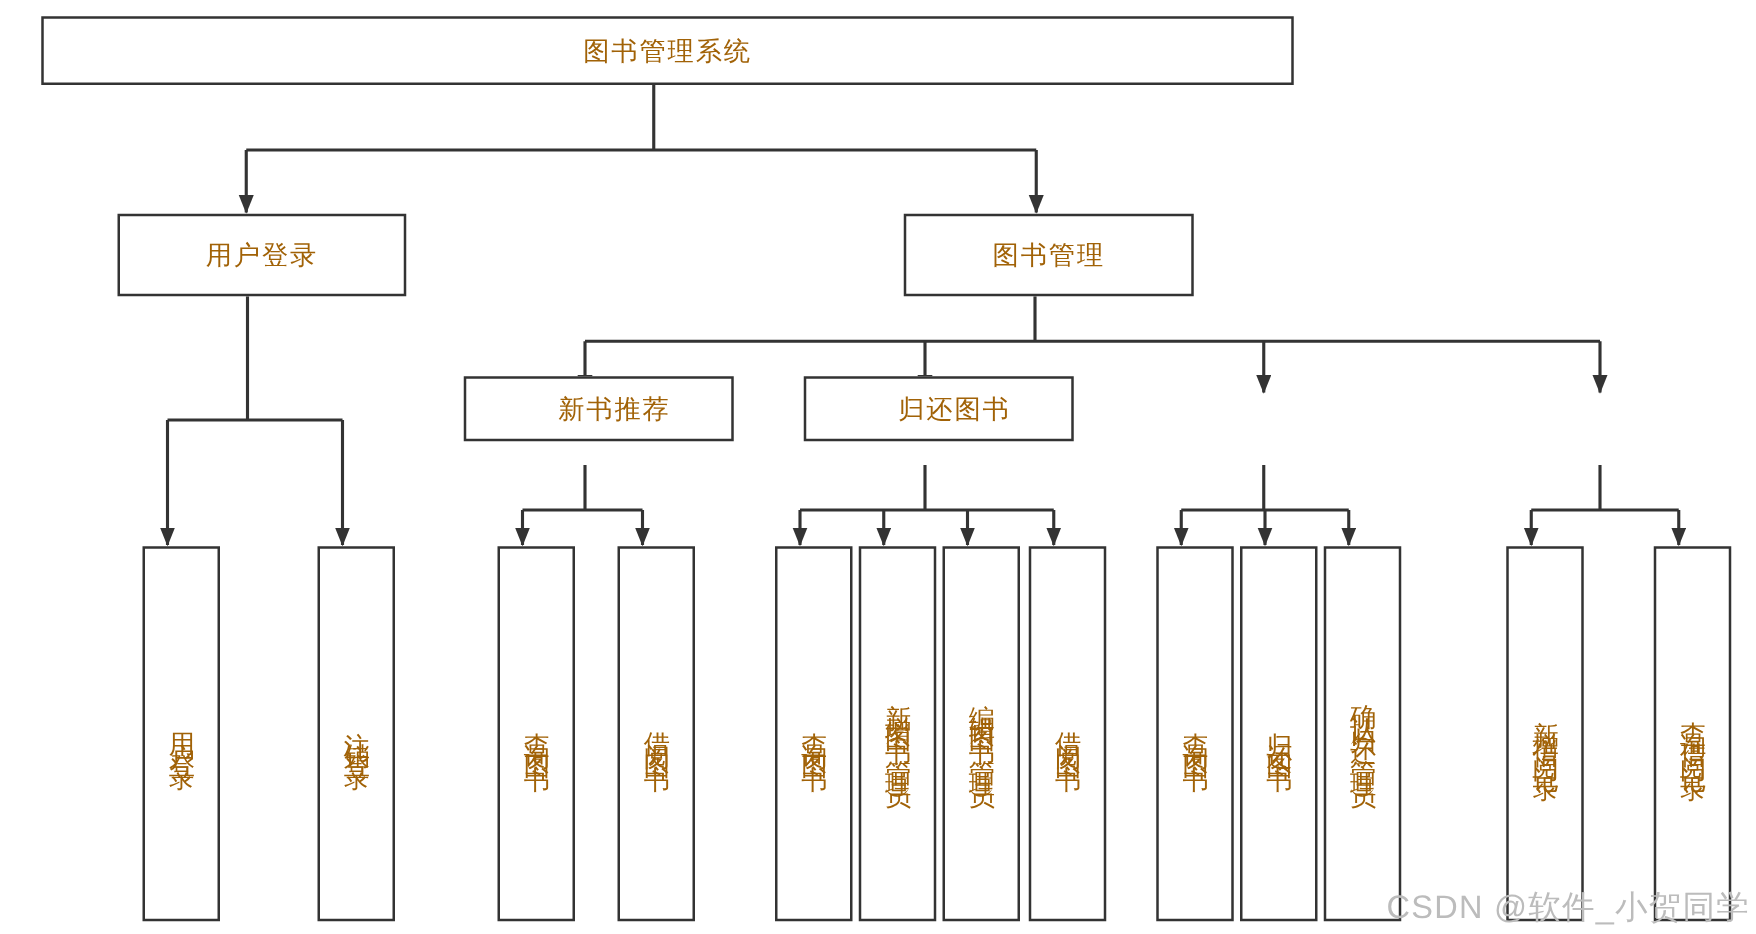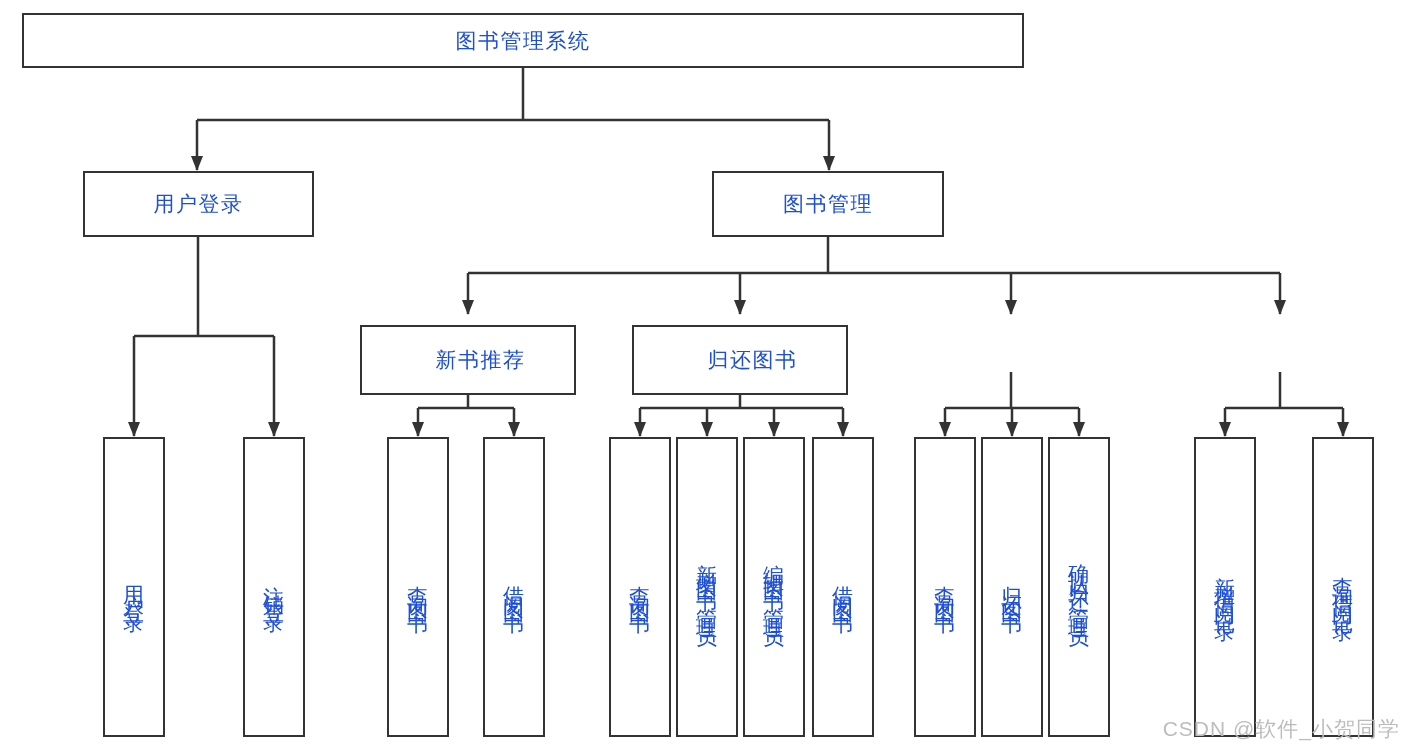--- a/index.html
+++ b/index.html
@@ -18,46 +18,47 @@
   }
   .node {
     position: absolute;
     box-sizing: border-box;
     border: 2.5px solid #333333;
     background: #ffffff;
     display: flex;
     align-items: center;
     justify-content: center;
     z-index: 2;
-    color: #1d4ed8;
+    color: #a16207;
     font-size: 21px;
     letter-spacing: 1.5px;
     white-space: nowrap;
+    margin-left: 11px;
   }
   .leaf {
     top: 437px;
     width: 62px;
     height: 300px;
   }
   .l2 { top: 171px; height: 66px; }
-  .l3 { top: 325px; height: 70px; padding-left: 25px; }
+  .l3 { top: 301px; height: 52px; padding-left: 25px; }
   .vtext {
     writing-mode: vertical-rl;
     text-orientation: mixed;
     letter-spacing: 9px;
     font-size: 21px;
     line-height: 1;
     white-space: nowrap;
   }
   .watermark {
     position: absolute;
     right: 5px;
     bottom: 4px;
     z-index: 3;
-    font-size: 21px;
+    font-size: 26px;
     color: #bcbcbc;
     letter-spacing: 1px;
   }
 </style>
 </head>
 <body>
 
 <div class="canvas">
 
   <svg class="connectors" width="1405" height="747" viewBox="0 0 1405 747">

